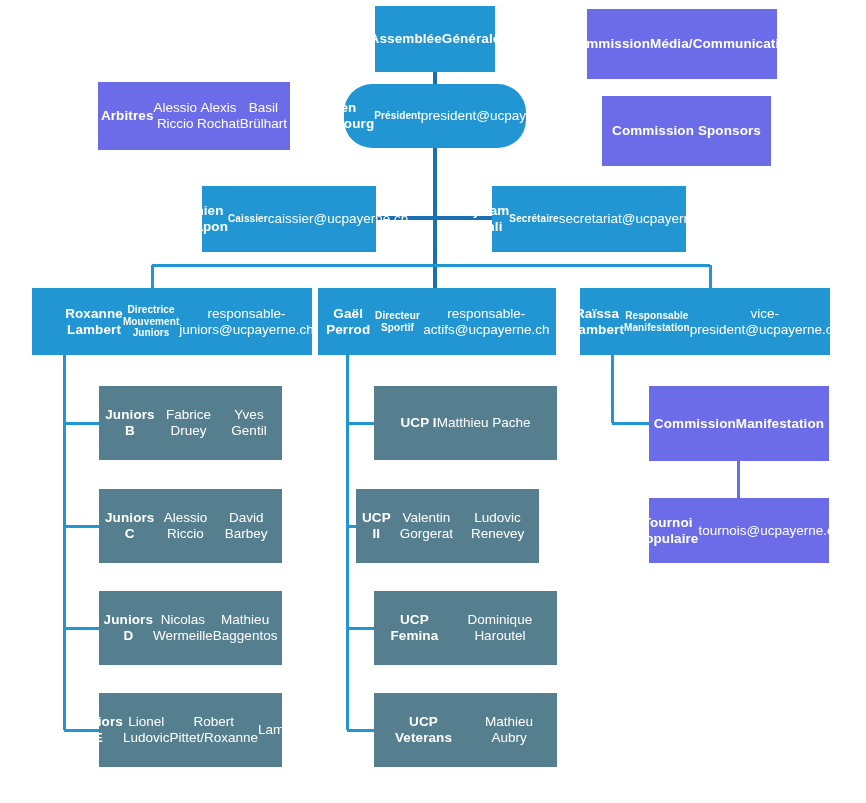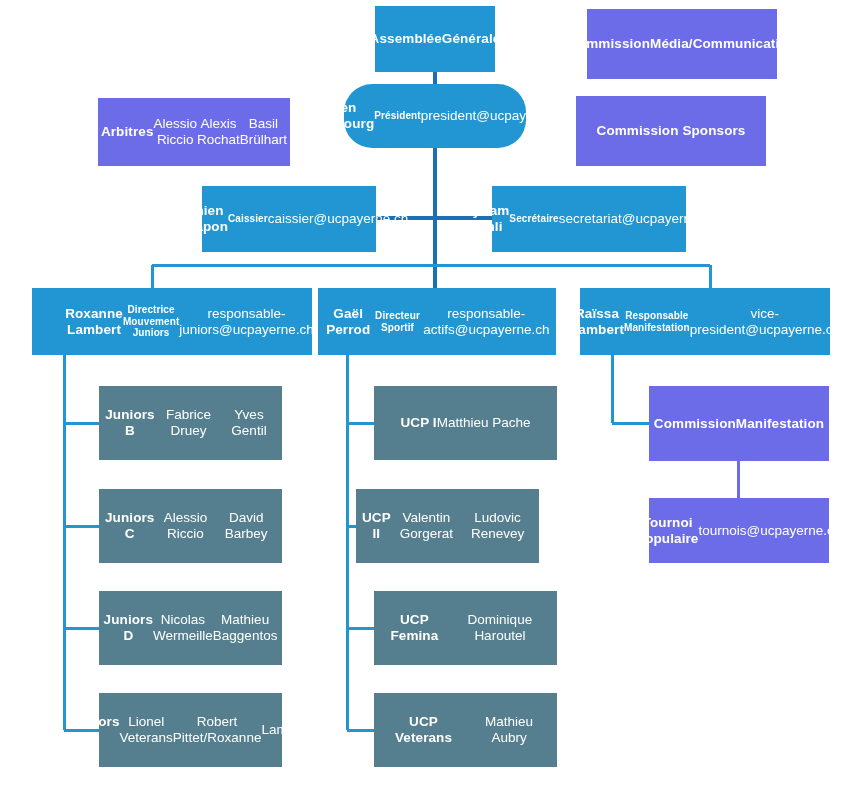--- a/index.html
+++ b/index.html
@@ -113,28 +113,28 @@
     <span class="ttl">Commission</span>
     <span class="ttl">Média/Communication</span>
   </div>
 
   <div class="node blue" style="left:344px; top:84px; width:182px; height:64px;border-radius:28px;">
     <span class="ttl">Julien Dessibourg</span>
     <span class="sub">Président</span>
     <span class="mail">president@ucpayerne.ch</span>
   </div>
 
-  <div class="node purple" style="left:98px; top:82px; width:192px; height:68px;margin-top:16px;">
+  <div class="node purple" style="left:98px; top:82px; width:192px; height:68px;">
     <span class="ttl">Arbitres</span>
     <span class="plain">Alessio Riccio</span>
     <span class="plain">Alexis Rochat</span>
     <span class="plain">Basil Brülhart</span>
   </div>
 
-  <div class="node purple" style="left:576px; top:96px; width:190px; height:70px;">
+  <div class="node purple" style="left:602px; top:96px; width:169px; height:70px;">
     <span class="ttl">Commission Sponsors</span>
   </div>
 
   <div class="node blue" style="left:202px; top:186px; width:174px; height:66px;">
     <span class="ttl">Damien Terrapon</span>
     <span class="sub">Caissier</span>
     <span class="mail">caissier@ucpayerne.ch</span>
   </div>
 
   <div class="node blue" style="left:492px; top:186px; width:194px; height:66px;">
@@ -174,21 +174,21 @@
   </div>
 
   <div class="node slate" style="left:99px; top:591px; width:183px; height:74px;">
     <span class="ttl">Juniors D</span>
     <span class="plain">Nicolas Wermeille</span>
     <span class="plain">Mathieu Baggentos</span>
   </div>
 
   <div class="node slate" style="left:99px; top:693px; width:183px; height:74px;">
     <span class="ttl">Juniors E</span>
-    <span class="plain">Lionel Veterans</span>
+    <span class="plain">Lionel Ludovic</span>
     <span class="plain">Robert Pittet/Roxanne</span>
     <span class="plain">Lambert</span>
   </div>
 
   <div class="node slate" style="left:374px; top:386px; width:183px; height:74px;">
     <span class="ttl">UCP I</span>
     <span class="plain">Matthieu Pache</span>
   </div>
 
   <div class="node slate" style="left:356px; top:489px; width:183px; height:74px;">

